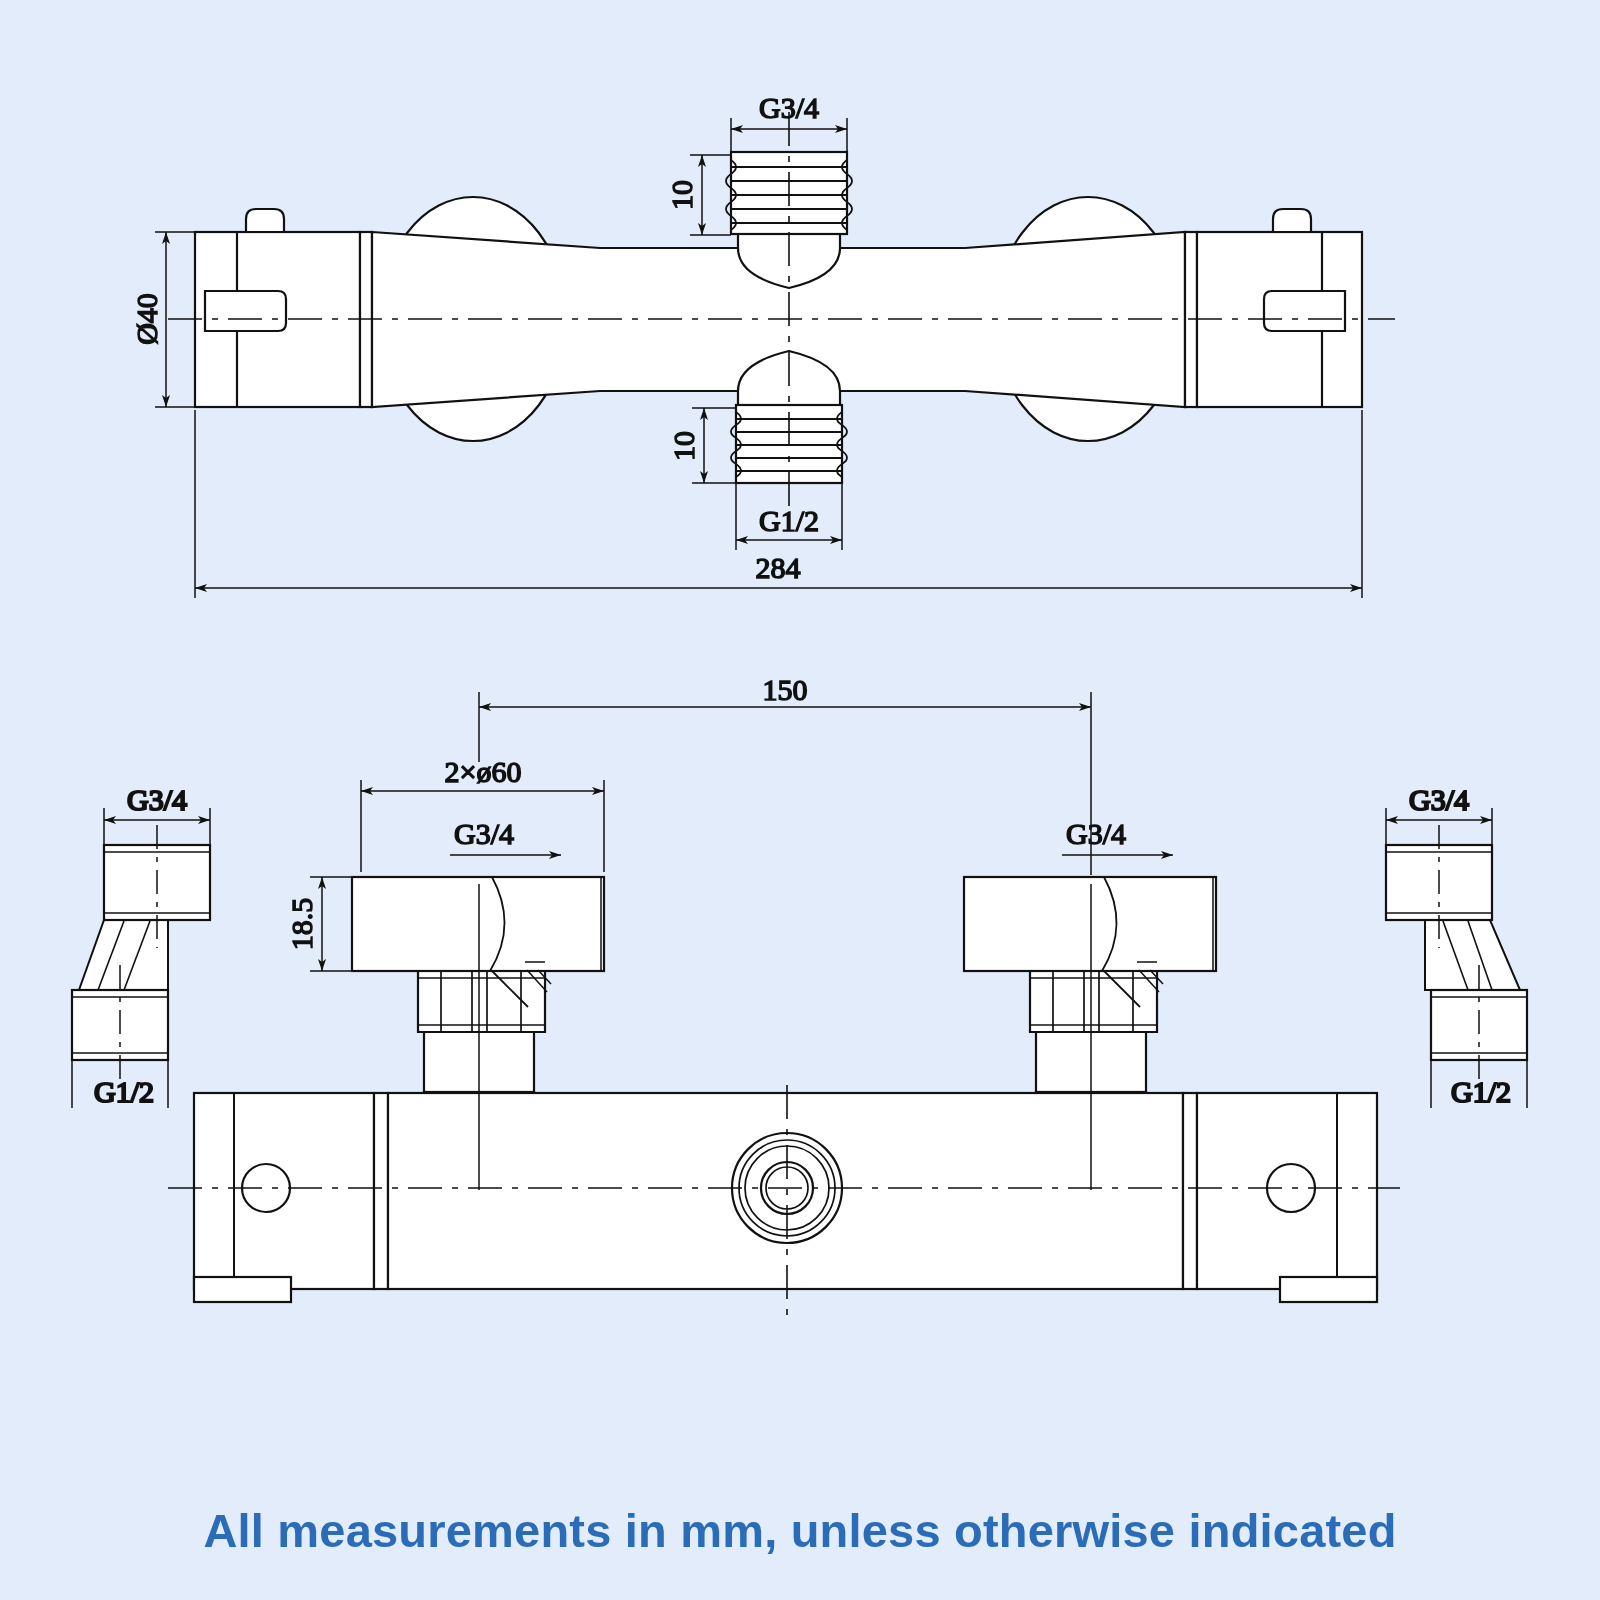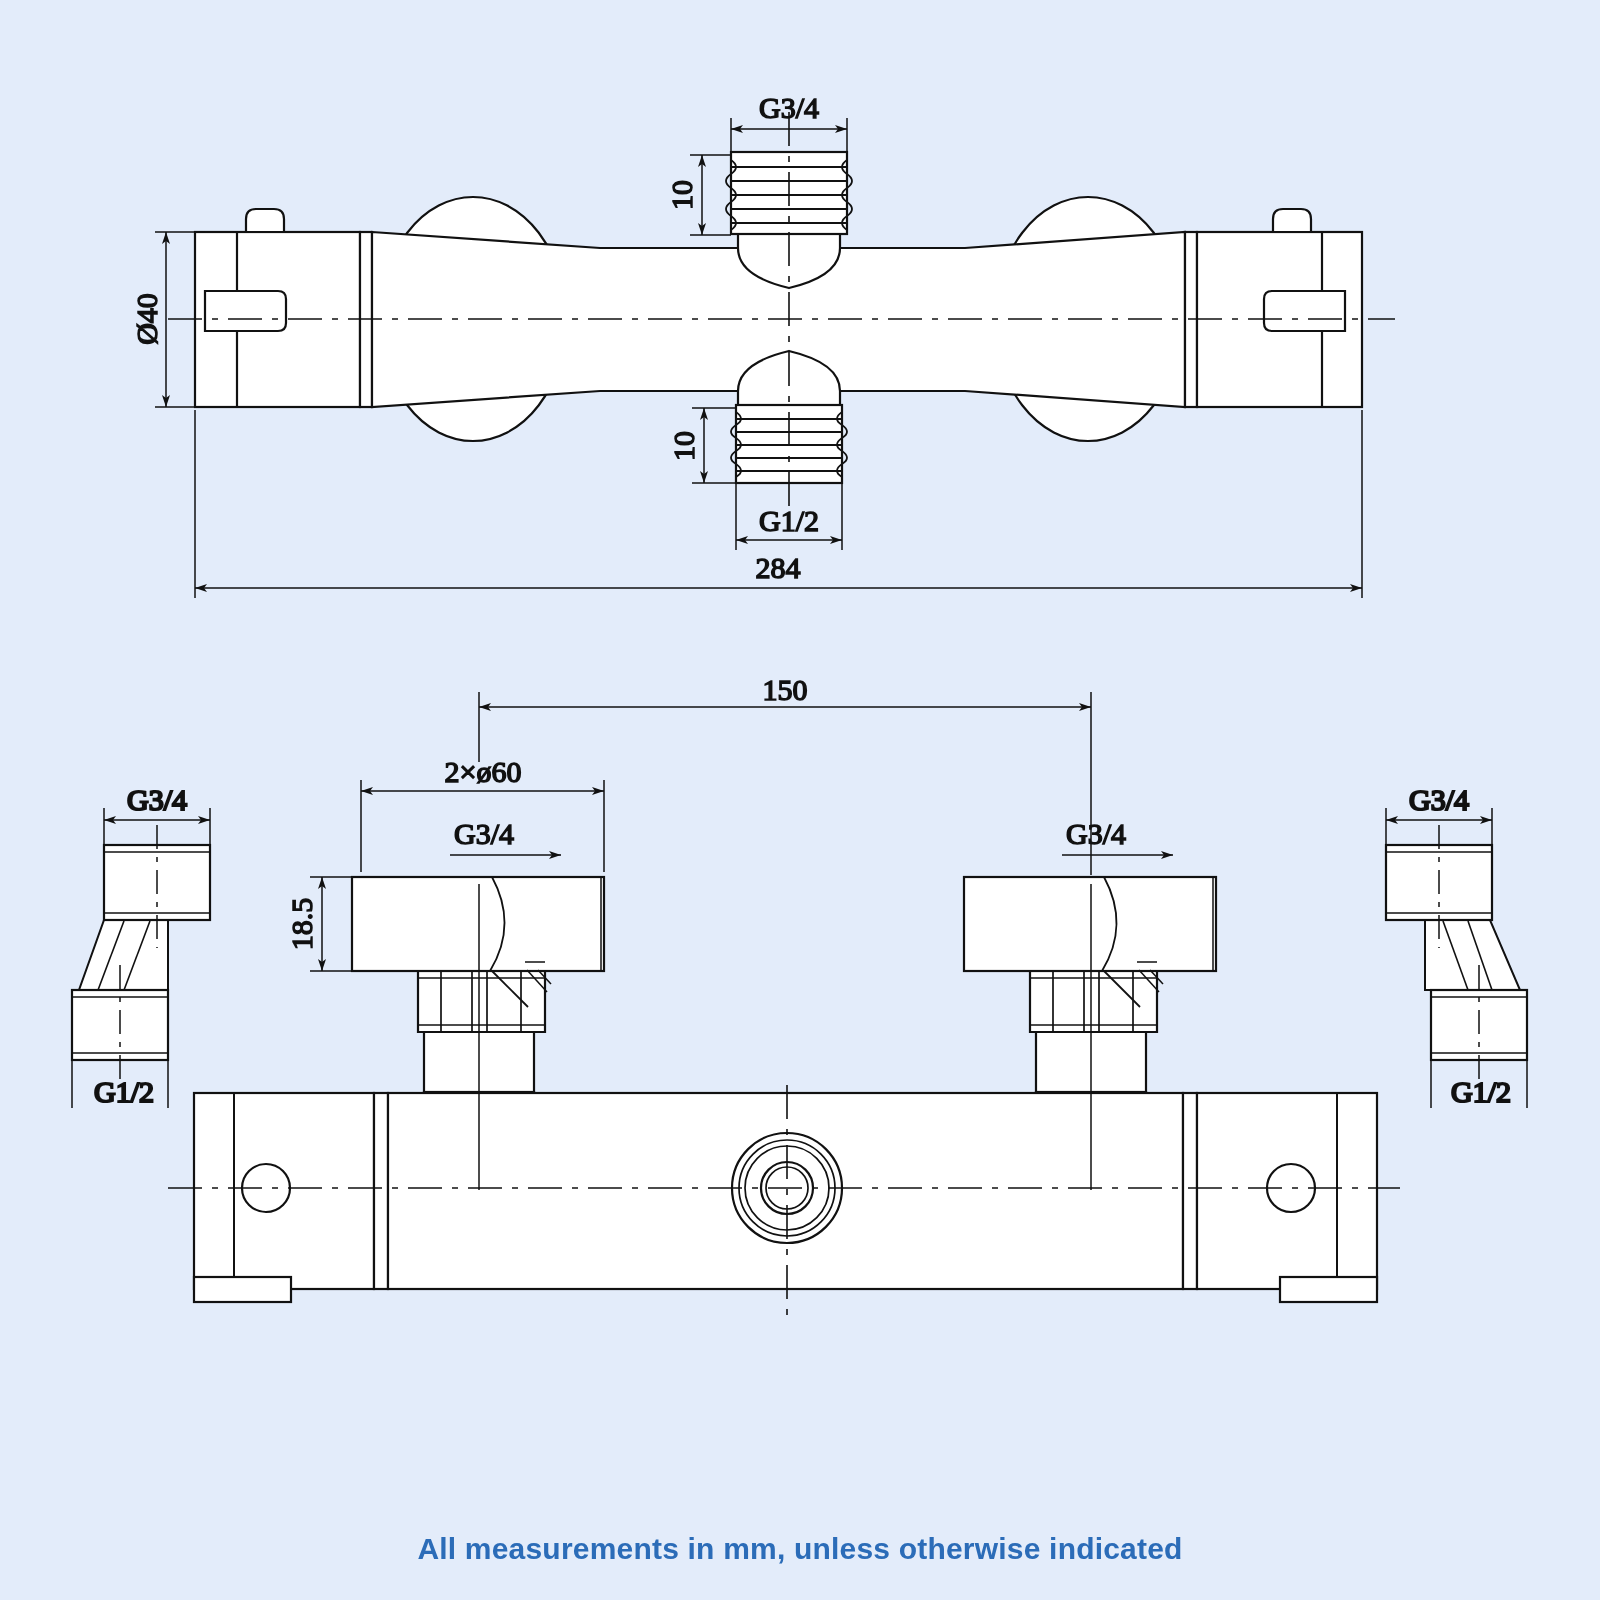--- a/index.html
+++ b/index.html
@@ -6,23 +6,23 @@
   body{
     width:1600px;height:1600px;
     background:#e3ecfa;
     font-family:"Liberation Serif", serif;
     overflow:hidden;
   }
   #stage{position:relative;width:1600px;height:1600px;}
   svg{display:block;}
   .dimtxt{font-family:"Liberation Serif", serif;font-size:30px;fill:#111;}
   .caption{
-    position:absolute;left:0;right:0;bottom:34px;text-align:center;
+    position:absolute;left:0;right:0;bottom:42px;text-align:center;
     font-family:"Liberation Sans", sans-serif;
-    font-size:30px;font-weight:700;color:#2b6cb8;letter-spacing:.2px;
+    font-size:47px;font-weight:700;color:#2b6cb8;letter-spacing:.2px;
   }
 </style>
 </head>
 <body>
 
 <div id="stage">
 
 <svg width="1600" height="1600" viewBox="0 0 1600 1600">
 
   <defs>

